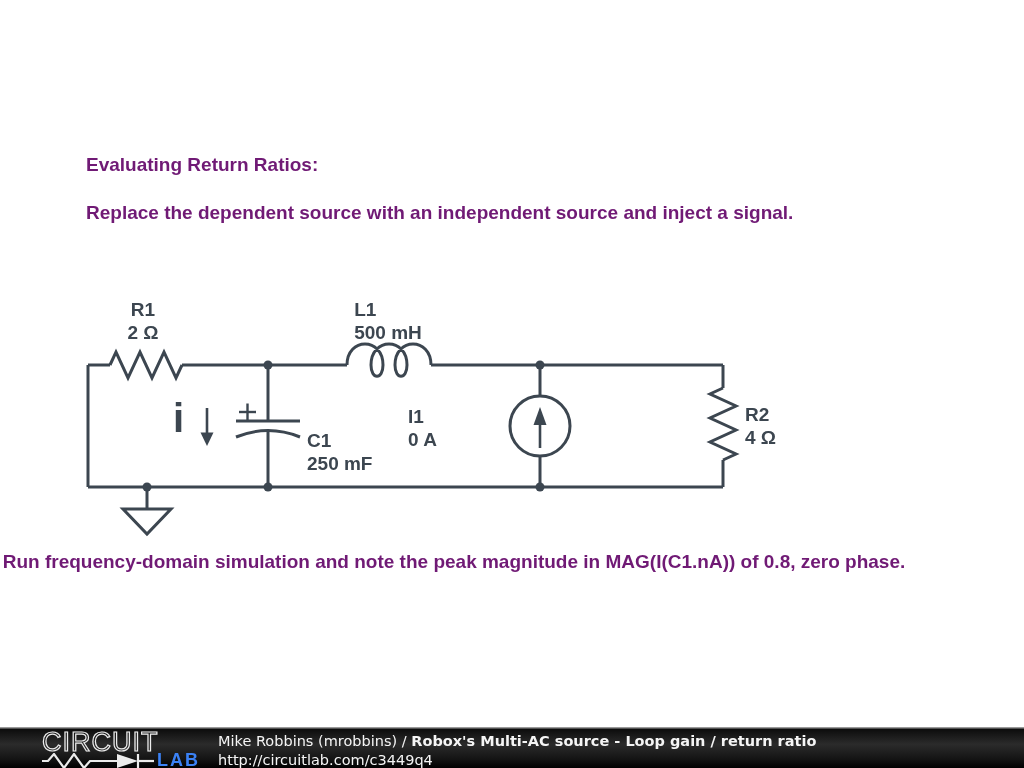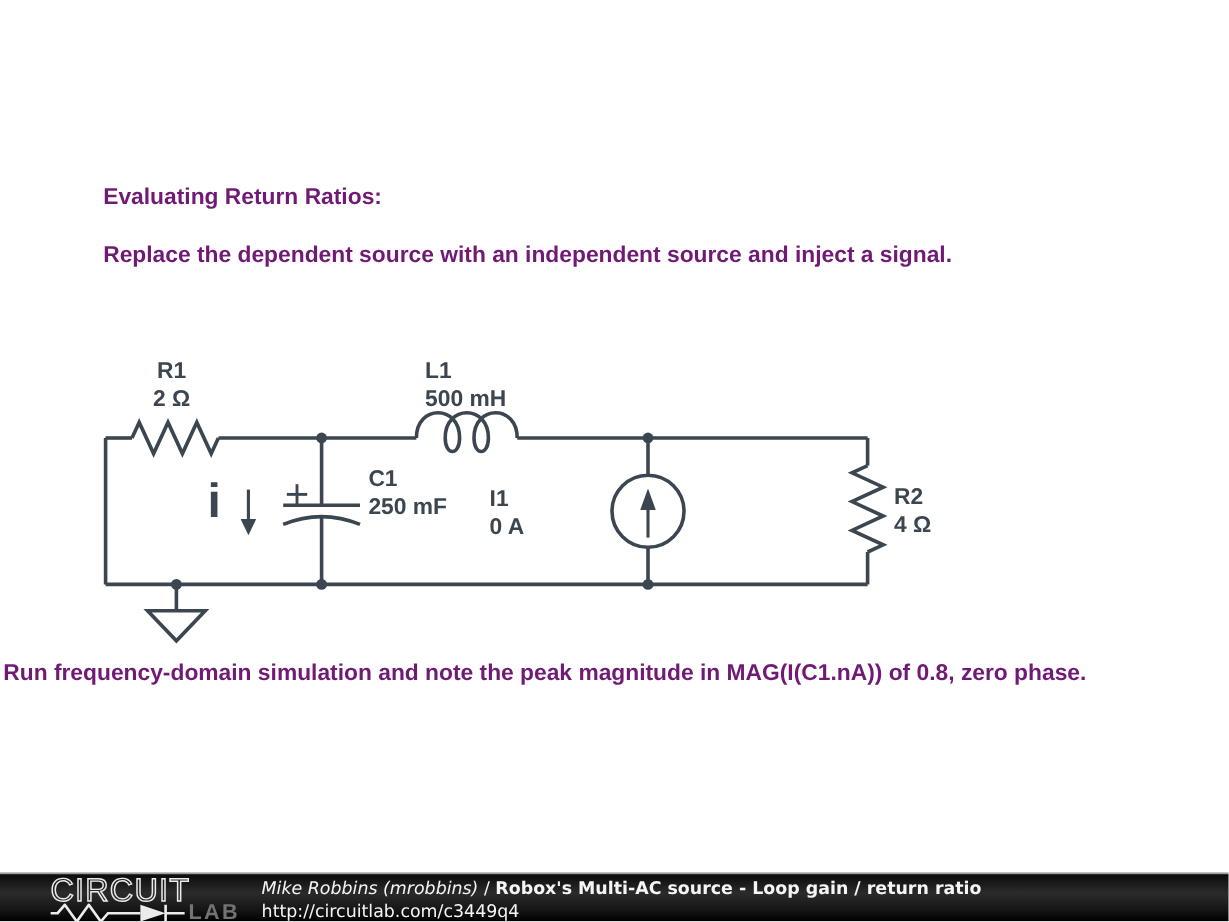--- a/index.html
+++ b/index.html
@@ -13,39 +13,39 @@
   .p2{left:86px;top:249px;}
   .footnote{left:0;top:551px;width:908px;text-align:center;}
 
   
   .circuit-svg{position:absolute;left:0;top:0;width:1024px;height:768px;pointer-events:none;}
 
   
   .clabel{position:absolute;font-weight:bold;font-size:19px;line-height:22.5px;white-space:nowrap;color:#3c4650;}
   .lbl-r1{left:143px;top:299px;text-align:center;transform:translateX(-50%);}
   .lbl-l1{left:388px;top:299px;text-align:left;transform:translateX(-50%);}
-  .lbl-c1{left:307px;top:389px;}
+  .lbl-c1{left:307px;top:430px;}
   .lbl-i1{left:408px;top:406px;width:83px;text-align:left;}
   .lbl-r2{left:745px;top:404px;}
   .cur-i{position:absolute;left:173px;top:398px;font-size:40px;line-height:40px;font-weight:bold;color:#3c4650;}
 
   
   .footer-bar{position:absolute;left:0;top:727px;width:1024px;height:41px;
       background:linear-gradient(180deg,#9a9a9a 0px,#9a9a9a 1px,#0c0c0c 2px,#2b2b2b 42%,#141414 78%,#000 100%);}
   .logo{position:absolute;left:42px;top:732px;}
   .logo-circuit{font-size:27px;line-height:21px;letter-spacing:1px;color:#ececec;font-weight:normal;}
   @supports (-webkit-text-stroke: 1px red){
     .logo-circuit{color:transparent;-webkit-text-stroke:1.2px #ececec;}
   }
   .logo-row2{display:flex;align-items:center;height:15px;}
   .logo-sym{display:block;}
-  .logo-lab{font-size:18px;line-height:15px;font-weight:bold;letter-spacing:2px;color:#737373;margin-left:3px;}
+  .logo-lab{font-size:18px;line-height:15px;font-weight:bold;letter-spacing:2px;color:#3b82f6;margin-left:3px;}
   .foot{position:absolute;left:218px;top:732px;color:#f5f5f5;white-space:nowrap;
         font-family:"DejaVu Sans",sans-serif;font-size:14.5px;line-height:18.5px;}
-  .author{font-style:italic;}
+  .author{}
   .ftitle{font-weight:bold;}
   .sep{white-space:pre;}
 </style>
 </head>
 <body>
 
 <div class="page">
 
   <div class="txt heading">Evaluating Return Ratios:</div>
   <div class="txt p1">Replace the dependent source with an independent source and inject a signal.</div>

